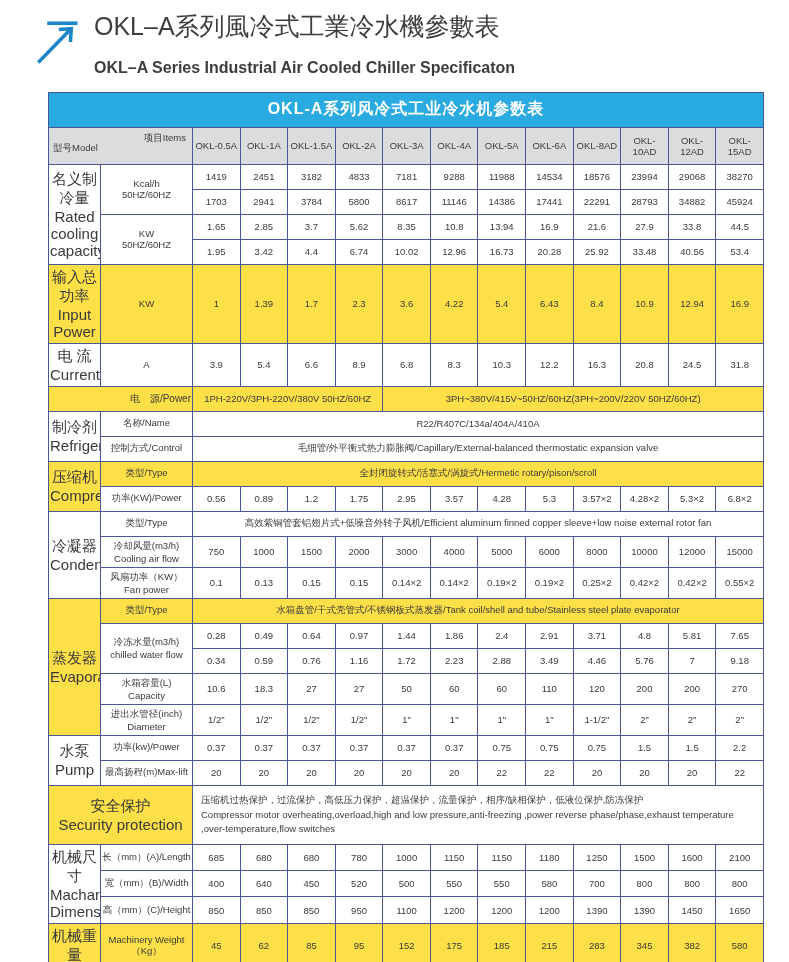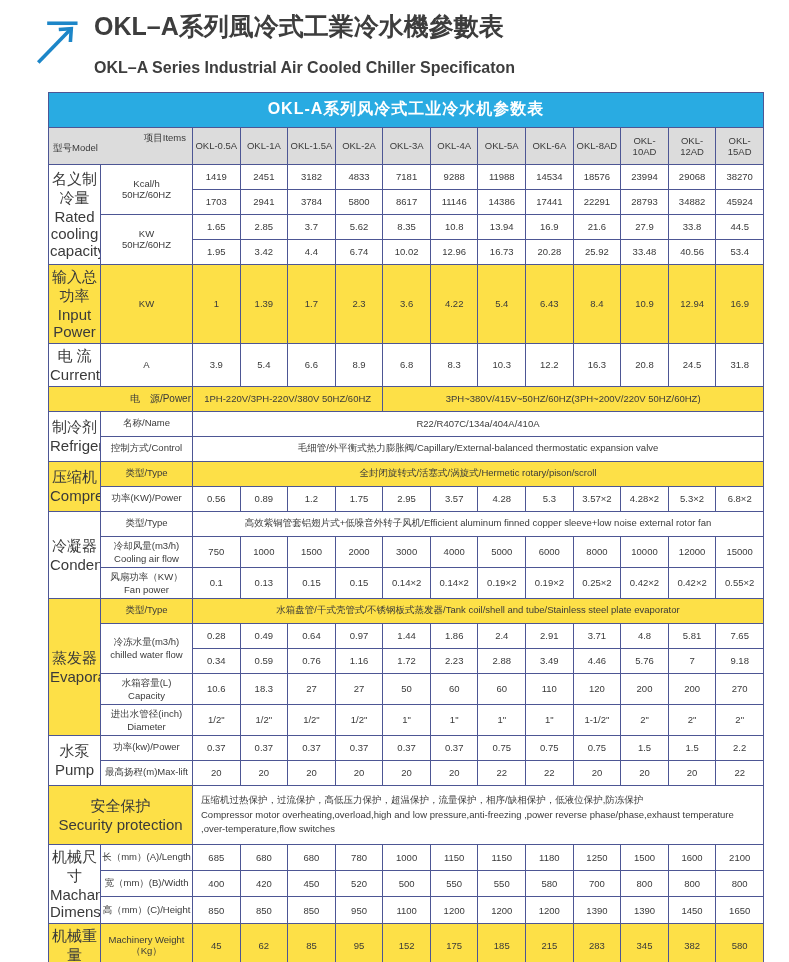--- a/index.html
+++ b/index.html
@@ -4,21 +4,21 @@
 <style>
   html,body{margin:0;padding:0;background:#fff;}
   body{
     width:789px;height:962px;
     font-family:"Liberation Sans","DejaVu Sans",sans-serif;
     color:#3a3a3a;position:relative;overflow:hidden;
   }
   
   .page-header{display:flex;align-items:flex-start;gap:12px;padding:12px 0 0 32px;}
   .logo{flex:0 0 auto;margin-top:4px;}
-  .title-zh{font-size:25px;font-weight:bold;color:#3d3d3d;line-height:1.15;}
+  .title-zh{font-size:25px;font-weight:normal;color:#3d3d3d;line-height:1.15;}
   .title-en{font-size:16px;font-weight:bold;color:#3d3d3d;margin-top:18px;}
   
   .table-wrap{margin:15px 0 0 48px;}
   table{border-collapse:collapse;table-layout:fixed;width:716px;font-size:9.5px;}
   td,th{
     border:1px solid #4d5694;text-align:center;vertical-align:middle;
     padding:3px 1px;height:18px;white-space:pre-line;color:#3a3a3a;font-weight:normal;
     overflow:hidden;
   }
   tr.banner-row td{
@@ -392,21 +392,21 @@
           <td>1150</td>
           <td>1180</td>
           <td>1250</td>
           <td>1500</td>
           <td>1600</td>
           <td>2100</td>
         </tr>
         <tr>
           <td>宽（mm）(B)/Width</td>
           <td>400</td>
-          <td>420</td>
+          <td>640</td>
           <td>450</td>
           <td>520</td>
           <td>500</td>
           <td>550</td>
           <td>550</td>
           <td>580</td>
           <td>700</td>
           <td>800</td>
           <td>800</td>
           <td>800</td>

